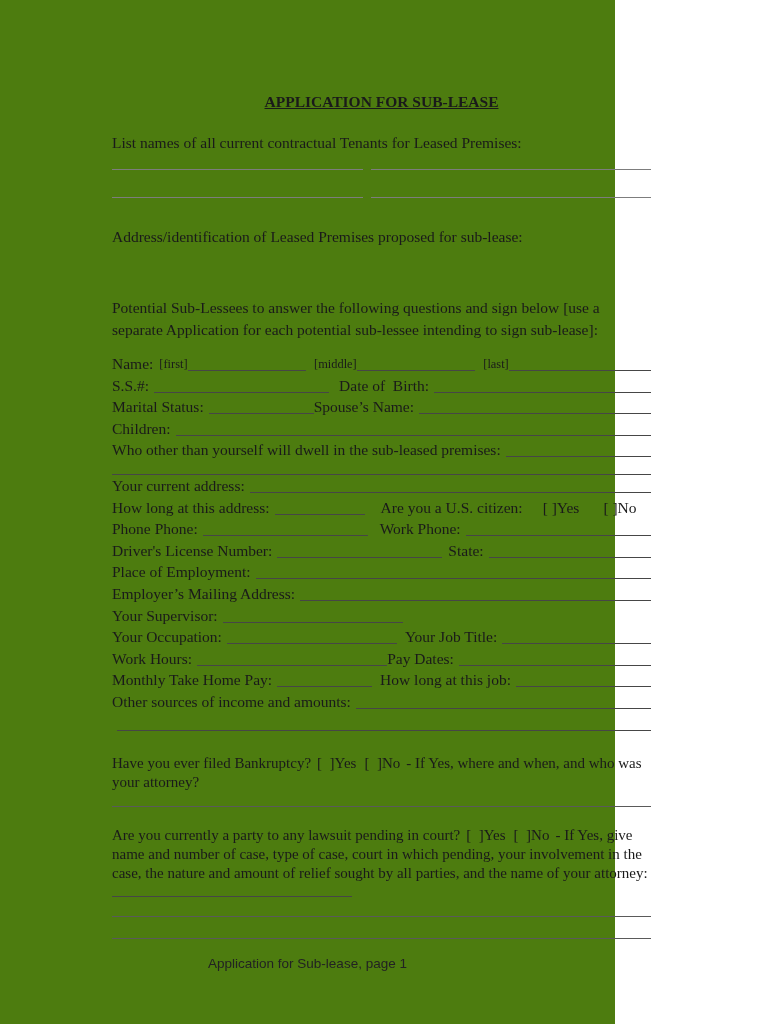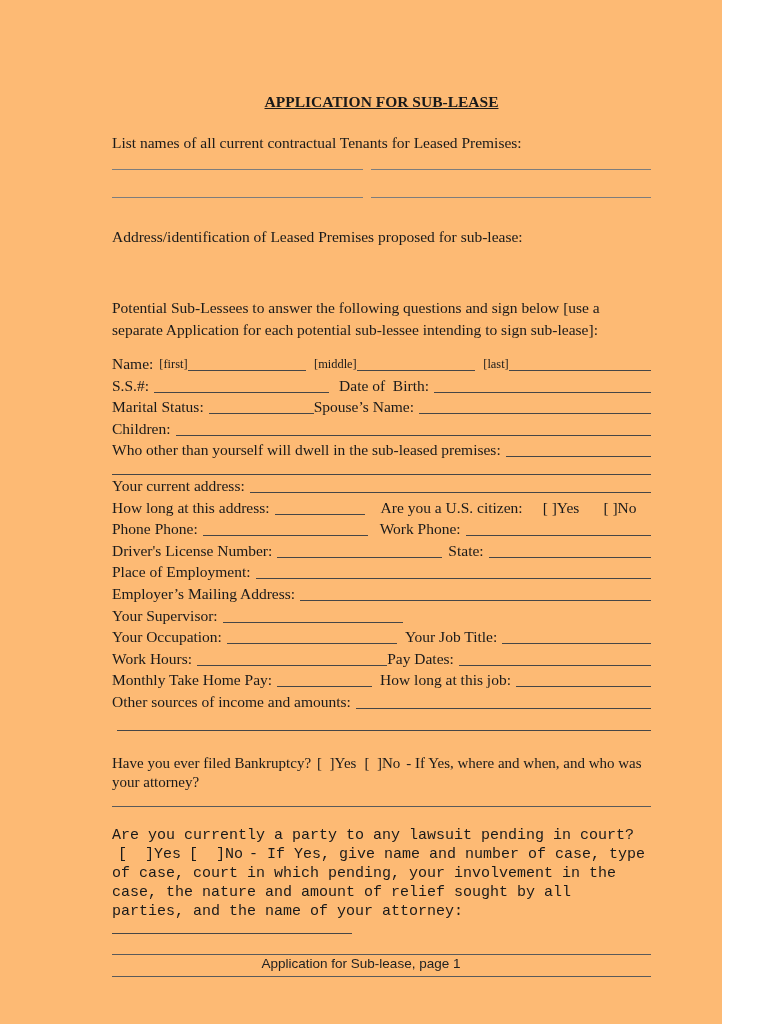--- a/index.html
+++ b/index.html
@@ -3,21 +3,21 @@
 <meta charset="utf-8">
 <style>
   * { margin:0; padding:0; box-sizing:border-box; }
   html,body { background:#ffffff; }
   body {
     width:770px; height:1024px;
     font-family:"Liberation Serif", serif;
     color:#1a1a1a;
     overflow:hidden;
   }
-  .page { position:relative; width:722px; height:1024px; background:#fdba74; }
+  .page { position:relative; width:615px; height:1024px; background:#4d7c0f; }
   .content { position:absolute; left:112px; top:0; width:539px; }
 
   .doc-title { margin-top:92px; text-align:center; font-size:15.5px; font-weight:bold; line-height:20px; }
   .doc-title span { text-decoration:underline; }
 
   .prompt { font-size:15.5px; line-height:20px; }
   .prompt-tenants { margin-top:21px; }
   .prompt-address { margin-top:29px; }
   .prompt-sublessees { margin-top:50px; line-height:21.5px; }
 
@@ -34,21 +34,21 @@
   .row { display:flex; align-items:flex-start; height:21.6px; font-size:15.5px; line-height:21.6px; white-space:pre; }
   .lbl { flex:0 0 auto; }
   .fill { border-bottom:1px solid #464646; height:18px; margin-left:5px; }
   .grow { flex:1 1 auto; }
   .hint { font-size:12.4px; line-height:22px; }
   .contin-row { height:14px; }
   .contin-row .fill { height:14px; margin-left:0; }
 
   .small-section { font-size:15px; line-height:19px; }
   .bankruptcy-p { margin-top:20px; }
-  .lawsuit-p { margin-top:19px;font-family:Liberation Mono, monospace; }
+  .lawsuit-p { margin-top:19px; }
   .q-yes { margin-left:6px; }
   .q-no { margin-left:8px; }
   .q-followup { margin-left:6px; }
   .inline-fill { display:inline-block; width:240px; border-bottom:1px solid #464646; height:13px; }
 
   .ans-line { border-bottom:1px solid #5a5a5a; height:0; }
   .ans-line-1 { margin-top:14px; }
   .ans-line-2 { margin-top:14px; }
   .ans-line-3 { margin-top:21px; }
 

